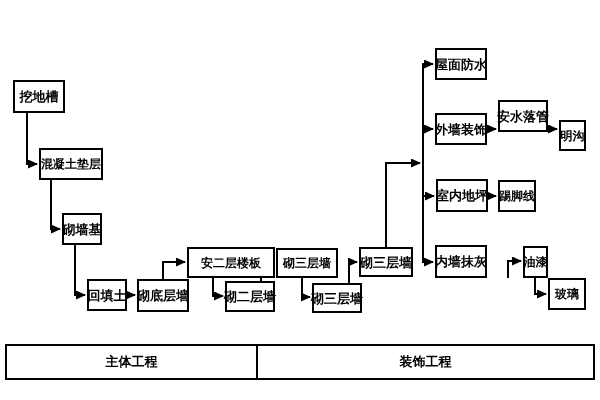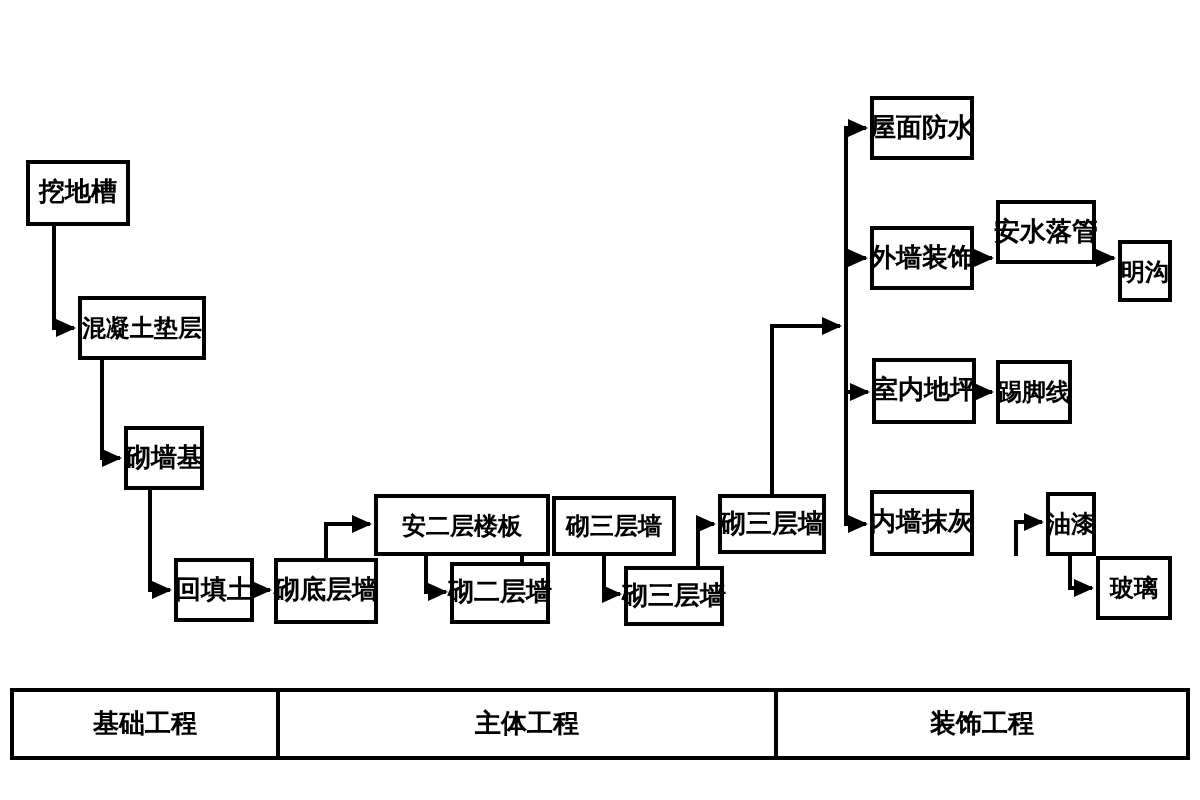--- a/index.html
+++ b/index.html
@@ -132,23 +132,20 @@
 
   <div class="node small" style="left:523px;top:246px;width:25px;height:32px">
     <span>油漆</span>
   </div>
 
   <div class="node small" style="left:548px;top:278px;width:38px;height:32px">
     <span>玻璃</span>
   </div>
 
   <div class="lanes">
-    <div class="lane l1">
-      <span>基础工程</span>
-    </div>
     <div class="lane l2">
       <span>主体工程</span>
     </div>
     <div class="lane l3">
       <span>装饰工程</span>
     </div>
   </div>
 
 </div>
 

